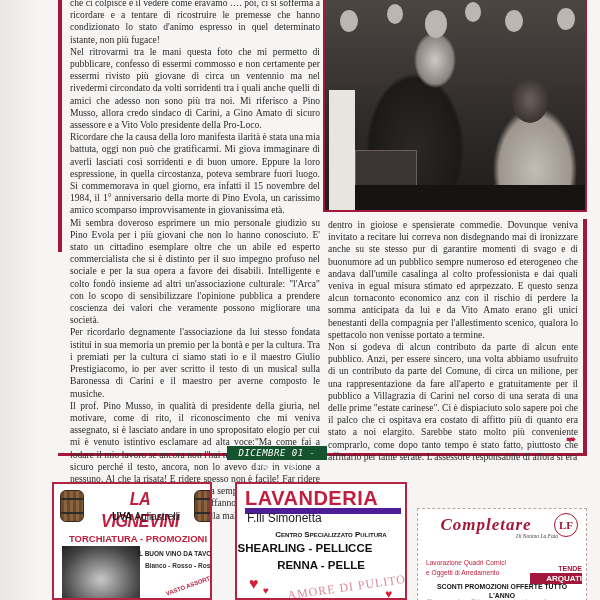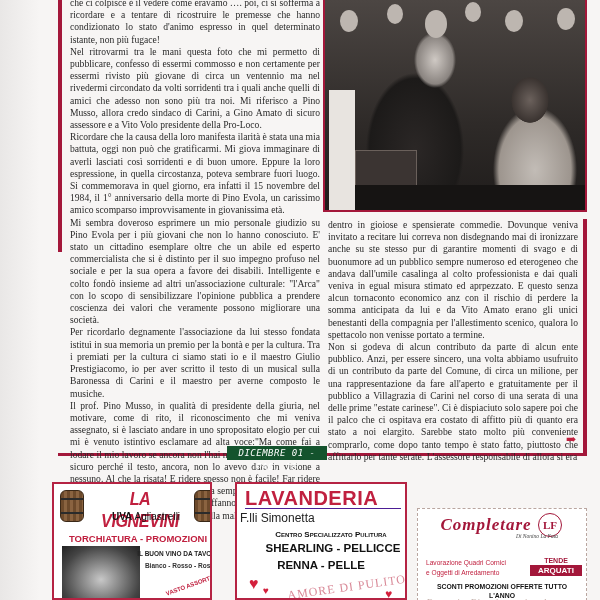--- a/index.html
+++ b/index.html
@@ -33,33 +33,33 @@
   .barrel::before,.barrel::after{content:"";position:absolute;left:0;right:0;height:2px;background:#2b2b2b;}
   .barrel::before{top:7px}.barrel::after{bottom:7px}
   .vign-title{position:absolute;left:30px;top:4px;width:112px;text-align:center;color:#c0203f;font-style:italic;font-weight:bold;font-size:19px;letter-spacing:-0.5px;transform:scaleX(0.85);transform-origin:center;}
   .vign-sub{position:absolute;left:32px;top:27px;width:120px;text-align:center;font-size:10px;color:#111;}
   .vign-sub b{font-weight:bold;}
   .vign-torch{position:absolute;left:0;top:49px;width:168px;text-align:center;color:#c0203f;font-weight:bold;font-size:9.5px;}
   .vign-photo{position:absolute;left:8px;top:62px;width:78px;height:56px;background:radial-gradient(ellipse at 50% 60%,#c8c8c8,#444 70%,#222);}
   .vign-vino{position:absolute;left:70px;top:66px;width:96px;text-align:right;font-weight:bold;font-size:6.5px;color:#222;}
   .vign-color{position:absolute;left:70px;top:78px;width:96px;text-align:right;font-weight:bold;font-size:6.5px;color:#333;}
   .vign-assort{position:absolute;left:110px;top:95px;color:#c0203f;font-weight:bold;font-size:6px;transform:rotate(-20deg);white-space:nowrap;}
-  .lav-title{position:absolute;left:8px;top:4px;width:156px;color:#c0203f;font-weight:bold;font-size:20px;letter-spacing:0.5px;border-bottom:1px solid #4c1d95;line-height:20px;}
-  .lav-sub{position:absolute;left:3px;top:27px;font-size:12px;color:#222;}
+  .lav-title{position:absolute;left:8px;top:4px;width:156px;color:#c0203f;font-weight:bold;font-size:20px;letter-spacing:0.5px;border-bottom:6px solid #4c1d95;line-height:20px;}
+  .lav-sub{position:absolute;left:10px;top:27px;font-size:12px;color:#222;}
   .lav-l1{position:absolute;left:0;top:46px;width:168px;text-align:center;font-weight:bold;font-size:8px;color:#111;font-variant:small-caps;padding-left:10px;}
-  .lav-l2{position:absolute;left:0;top:58px;width:136px;text-align:center;font-weight:bold;font-size:11.5px;color:#111;padding-left:28px;}
+  .lav-l2{position:absolute;left:0;top:58px;width:136px;text-align:center;font-weight:bold;font-size:11.5px;color:#111;}
   .lav-l3{position:absolute;left:0;top:75px;width:168px;text-align:center;font-weight:bold;font-size:11.5px;color:#111;}
   .heart{position:absolute;color:#d3203c;line-height:1;}
   .lav-stamp{position:absolute;left:50px;top:96px;color:#d98a98;font-family:"Liberation Serif",serif;font-size:12px;transform:rotate(-8deg);letter-spacing:1px;white-space:nowrap;}
   .comp-title{position:absolute;left:8px;top:6px;width:120px;text-align:center;color:#a3173a;font-family:"Liberation Serif",serif;font-style:italic;font-weight:bold;font-size:17px;letter-spacing:1px;}
-  .comp-logo{position:absolute;left:120px;top:4px;width:22px;height:22px;border:1.5px solid #a3173a;border-radius:50%;text-align:center;line-height:22px;color:#a3173a;font-family:"Liberation Serif",serif;font-weight:bold;font-size:11px;}
+  .comp-logo{position:absolute;left:136px;top:4px;width:22px;height:22px;border:1.5px solid #a3173a;border-radius:50%;text-align:center;line-height:22px;color:#a3173a;font-family:"Liberation Serif",serif;font-weight:bold;font-size:11px;}
   .comp-by{position:absolute;left:60px;top:24px;width:80px;text-align:right;font-family:"Liberation Serif",serif;font-style:italic;font-size:5.5px;color:#444;}
   .comp-tende{position:absolute;left:0;top:34px;width:168px;text-align:center;font-weight:bold;font-size:9.6px;color:#111;}
   .comp-lav{position:absolute;left:8px;top:49px;font-size:6.6px;color:#c0203f;line-height:10px;}
-  .comp-brand{position:absolute;left:112px;top:48px;width:52px;text-align:center;}
+  .comp-brand{position:absolute;left:112px;top:56px;width:52px;text-align:right;}
   .comp-brand .t{font-weight:bold;font-size:7px;color:#a3173a;line-height:8px;}
   .comp-brand .a{background:#a3173a;color:#fff;font-weight:bold;font-size:8px;line-height:11px;}
   .comp-sconti{position:absolute;left:0;top:73px;width:168px;text-align:center;font-weight:bold;font-size:7.6px;color:#111;transform:scaleX(0.9);}
   .comp-bastoni{position:absolute;left:8px;top:87px;font-family:"Liberation Serif",serif;font-style:italic;font-size:11px;color:#c9b8b3;white-space:nowrap;}
 </style>
 </head>
 <body>
 
 <div class="page">
   <div class="left-edge"></div>

